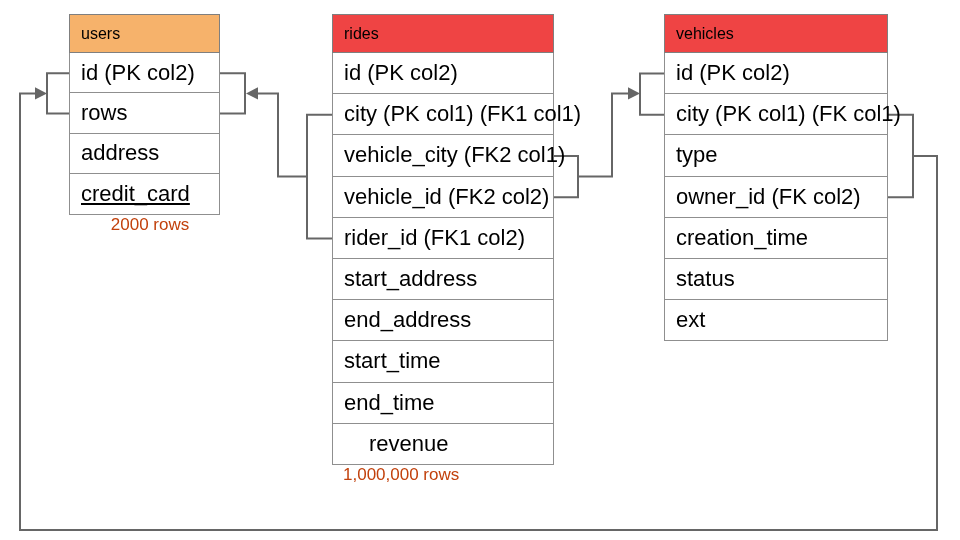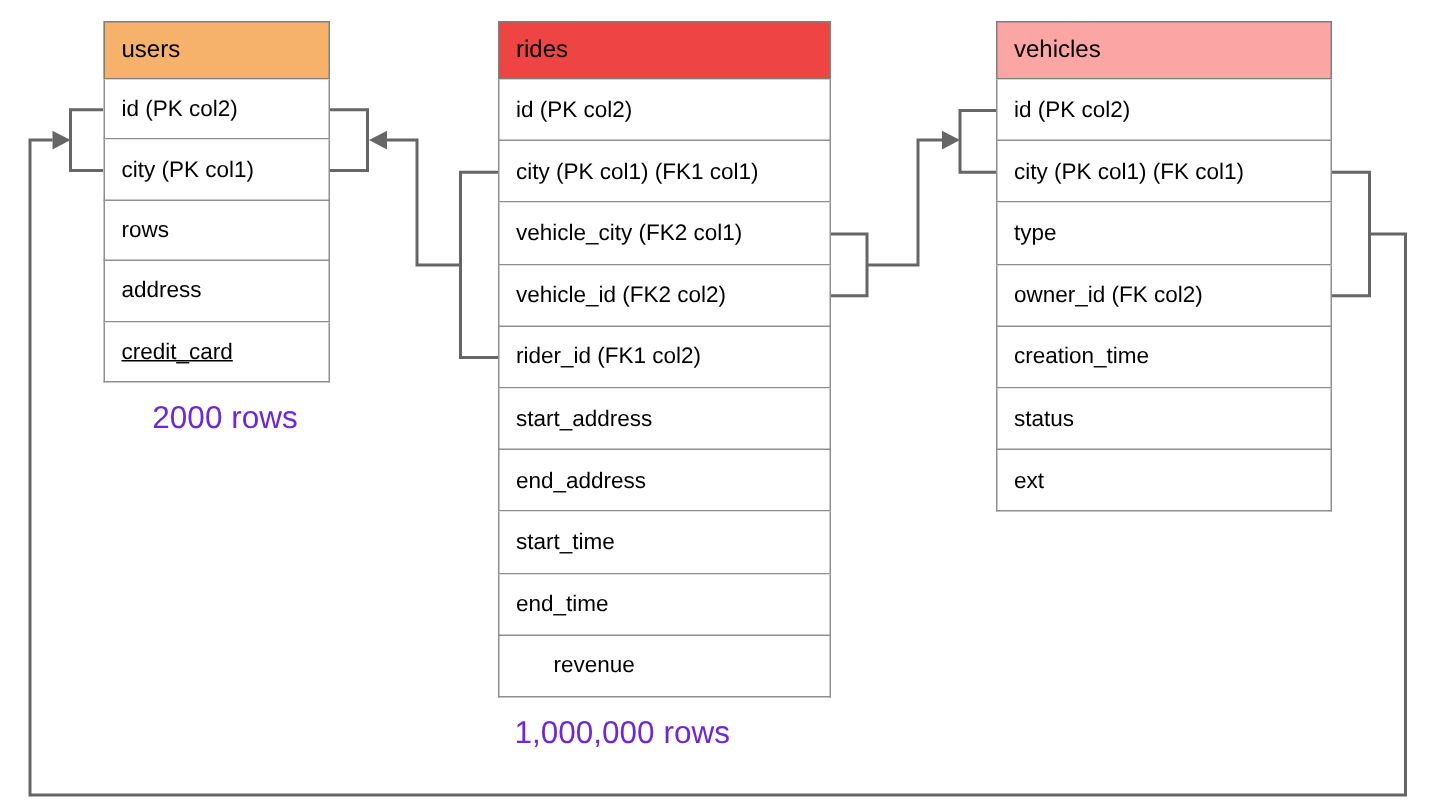--- a/index.html
+++ b/index.html
@@ -25,30 +25,29 @@
     font-size: 16px;
     color: #000000;
   }
   .tbl-row {
     box-sizing: border-box;
     border: 1px solid #8f8f8f;
     border-top: none;
     display: flex;
     align-items: center;
     padding-left: 11px;
-    font-size: 15px;
+    font-size: 22px;
     color: #000000;
     background: #ffffff;
     white-space: nowrap;
   }
   .tbl-caption {
-    margin-top: 12px;
     padding-left: 11px;
-    font-size: 21px;
-    color: #6d28d9;
+    font-size: 17px;
+    color: #c2410c;
     white-space: nowrap;
   }
 </style>
 </head>
 <body>
 
 <div class="canvas">
 
   <svg class="wires" width="960" height="540" viewBox="0 0 960 540">
 
@@ -71,42 +70,41 @@
       <path d="M69 73.2 H47 V113.6 H69"></path>
       <path d="M913 156 H937 V530 H20 V93.4 H35"></path>
       <polygon points="47,93.4 35,87.2 35,99.6"></polygon>
     </g>
   </svg>
 
   <div id="tables-root">
       <div class="tbl" style="left: 69px; top: 14px; width: 151px; text-align: center;">
         <div class="tbl-header" style="background: rgb(246, 178, 107);">users</div>
         <div class="tbl-row" style="height: 40.4px;">id (PK col2)</div>
-        <div class="tbl-row" style="height: 40.4px;">city (PK col1)</div>
         <div class="tbl-row" style="height: 40.4px;">rows</div>
         <div class="tbl-row" style="height: 40.4px;">address</div>
         <div class="tbl-row" style="height: 40.4px; text-decoration: underline;">credit_card</div>
         <div class="tbl-caption">2000 rows</div>
       </div>
       <div class="tbl" style="left: 332px; top: 14px; width: 222px;">
         <div class="tbl-header" style="background: #ef4444;">rides</div>
         <div class="tbl-row" style="height: 41.2px;">id (PK col2)</div>
         <div class="tbl-row" style="height: 41.2px;">city (PK col1) (FK1 col1)</div>
         <div class="tbl-row" style="height: 41.2px;">vehicle_city (FK2 col1)</div>
         <div class="tbl-row" style="height: 41.2px;">vehicle_id (FK2 col2)</div>
         <div class="tbl-row" style="height: 41.2px;">rider_id (FK1 col2)</div>
         <div class="tbl-row" style="height: 41.2px;">start_address</div>
         <div class="tbl-row" style="height: 41.2px;">end_address</div>
         <div class="tbl-row" style="height: 41.2px;">start_time</div>
         <div class="tbl-row" style="height: 41.2px;">end_time</div>
         <div class="tbl-row" style="height: 41.2px; padding-left: 36px;">revenue</div>
         <div class="tbl-caption">1,000,000 rows</div>
       </div>
       <div class="tbl" style="left: 664px; top: 14px; width: 224px;">
-        <div class="tbl-header" style="background: #fca5a5;">vehicles</div>
+        <div class="tbl-header" style="background: #ef4444;">vehicles</div>
         <div class="tbl-row" style="height: 41.2px;">id (PK col2)</div>
         <div class="tbl-row" style="height: 41.2px;">city (PK col1) (FK col1)</div>
         <div class="tbl-row" style="height: 41.2px;">type</div>
         <div class="tbl-row" style="height: 41.2px;">owner_id (FK col2)</div>
         <div class="tbl-row" style="height: 41.2px;">creation_time</div>
         <div class="tbl-row" style="height: 41.2px;">status</div>
         <div class="tbl-row" style="height: 41.2px;">ext</div>
       </div>
     </div>
 </div>

